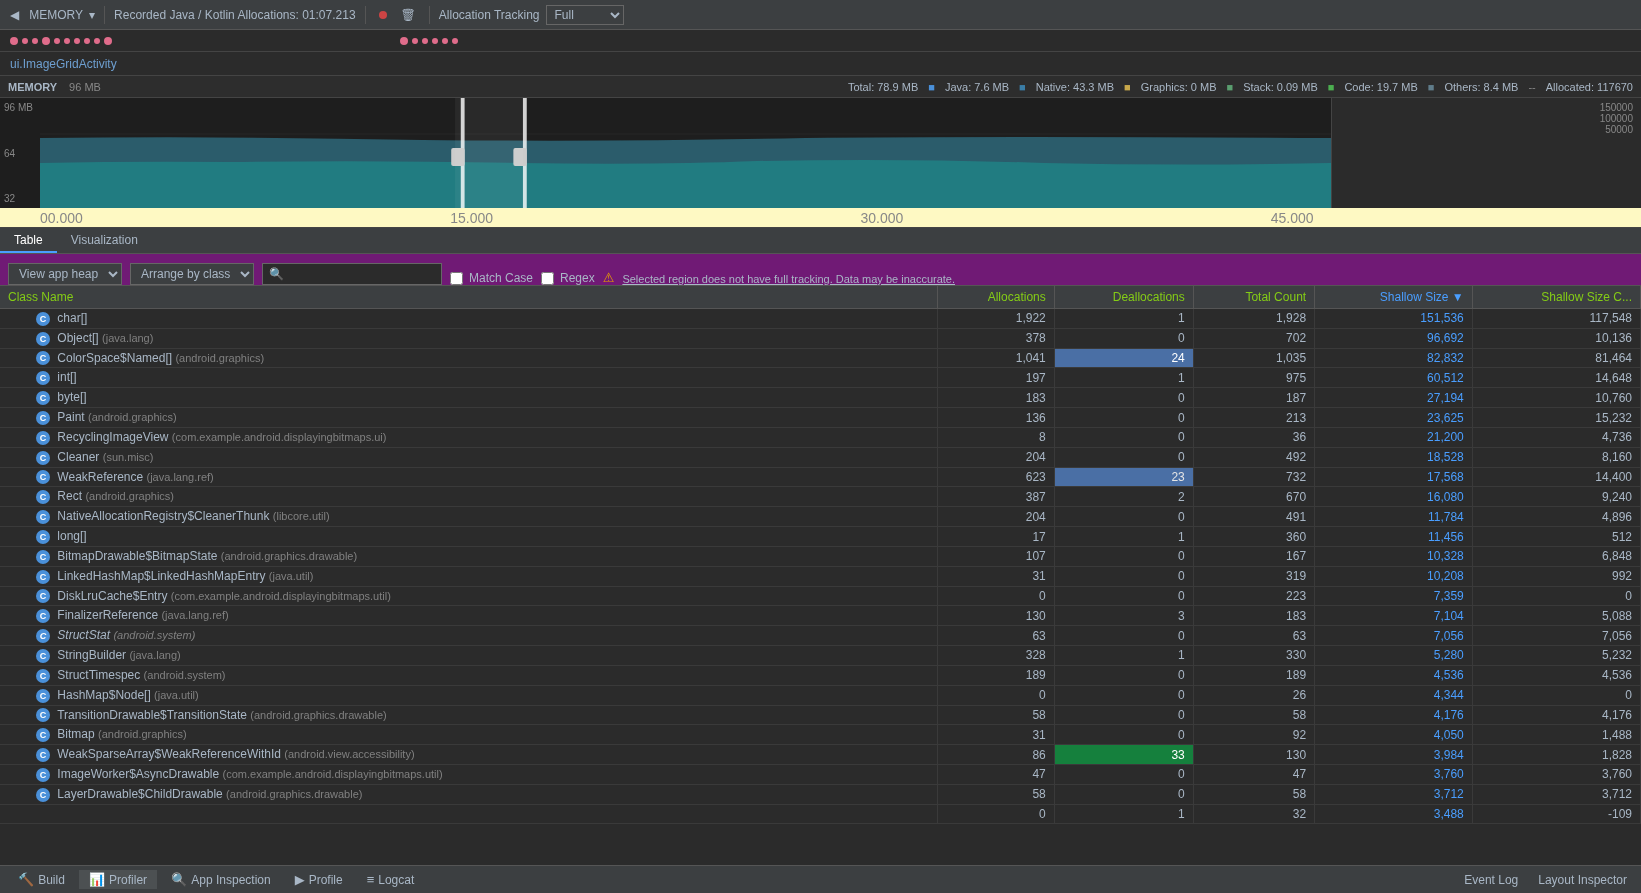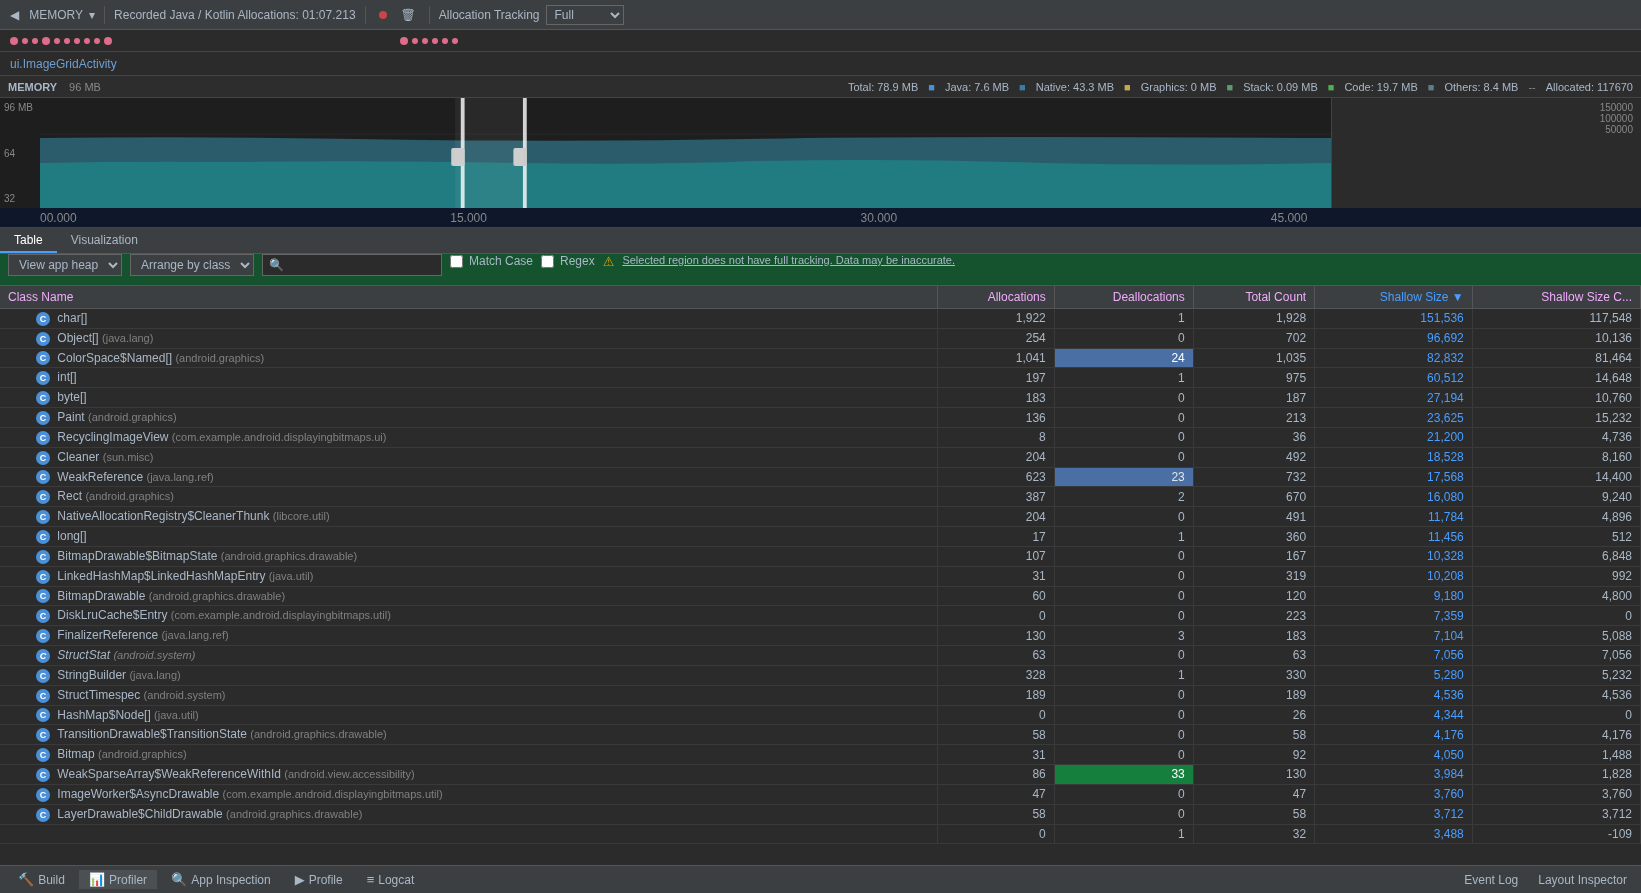--- a/index.html
+++ b/index.html
@@ -61,40 +61,40 @@
 
     .chart-right-panel {
       position: absolute; right: 0; top: 0; width: 310px; height: 100%;
       background: #2b2b2b; border-left: 1px solid #444;
       display: flex; flex-direction: column; align-items: flex-end;
       padding: 4px 8px; font-size: 10px; color: #888;
     }
 
     
     .time-axis {
-      height: 20px; background: #0f172a; display: flex; align-items: center;
-      font-size: 12px; color: #888; padding: 0 8px; border-bottom: 1px solid #444;
+      height: 20px; background: #fef9c3; display: flex; align-items: center;
+      font-size: 14px; color: #888; padding: 0 8px; border-bottom: 1px solid #444;
       position: relative;
     }
 
     
     .tabs-bar {
       display: flex; align-items: center; height: 26px;
       background: #3c3f41; border-bottom: 1px solid #555;
     }
     .tab {
       padding: 4px 14px; font-size: 12px; color: #a9b7c6; cursor: pointer;
       border-bottom: 2px solid transparent;
     }
     .tab.active { border-bottom: 2px solid #4a9eff; color: #ffffff; }
 
     
     .controls-bar {
-      display: flex; align-items: flex-start; height: 32px;
-      background: #14532d; border-bottom: 1px solid #555;
+      display: flex; align-items: flex-end; height: 32px;
+      background: #701a75; border-bottom: 1px solid #555;
       padding: 0 8px; gap: 8px;
     }
     .ctrl-select {
       background: #3c3f41; border: 1px solid #666; color: #a9b7c6;
       font-size: 12px; padding: 2px 6px; cursor: pointer; height: 22px;
     }
     .ctrl-search {
       background: #2b2b2b; border: 1px solid #666; color: #a9b7c6;
       font-size: 12px; padding: 2px 6px; height: 22px; width: 180px;
     }
@@ -104,21 +104,21 @@
 
     
     .table-container {
       flex: 1; overflow-y: auto; background: #2b2b2b;
     }
     .data-table { width: 100%; border-collapse: collapse; font-size: 12px; }
     .data-table thead tr {
       background: #3c3f41; border-bottom: 1px solid #555; position: sticky; top: 0; z-index: 10;
     }
     .data-table thead th {
-      padding: 4px 8px; text-align: right; color: #f0abfc;
+      padding: 4px 8px; text-align: right; color: #84cc16;
       border-right: 1px solid #555; font-weight: normal; white-space: nowrap;
     }
     .data-table thead th:first-child { text-align: left; }
     .data-table thead th.sorted { color: #4a9eff; }
     .data-table tbody tr { border-bottom: 1px solid #3a3a3a; }
     .data-table tbody td {
       padding: 2px 8px; text-align: right; color: #a9b7c6;
       border-right: 1px solid #3a3a3a; white-space: nowrap;
     }
     .data-table tbody td:first-child { text-align: left; }
@@ -314,21 +314,21 @@
           <td>1,928</td>
           <td style="color:#4a9eff;">151,536</td>
           <td>117,548</td>
         </tr>
         <tr>
           <td style="padding-left:36px;text-align:left;min-width:600px;">
     <span style="display:inline-block;width:14px;height:14px;border-radius:50%;background:#4a90d9;margin-right:4px;vertical-align:middle;font-size:9px;text-align:center;line-height:14px;color:white;font-weight:bold;">C</span>
     <span style="color:#a9b7c6;">Object[]</span>
     <span style="color:#808080;font-size:11px;"> (java.lang)</span>
   </td>
-          <td>254</td>
+          <td>378</td>
           <td style="">0</td>
           <td>702</td>
           <td style="color:#4a9eff;">96,692</td>
           <td>10,136</td>
         </tr>
         <tr>
           <td style="padding-left:36px;text-align:left;min-width:600px;">
     <span style="display:inline-block;width:14px;height:14px;border-radius:50%;background:#4a90d9;margin-right:4px;vertical-align:middle;font-size:9px;text-align:center;line-height:14px;color:white;font-weight:bold;">C</span>
     <span style="color:#a9b7c6;">ColorSpace$Named[]</span>
     <span style="color:#808080;font-size:11px;"> (android.graphics)</span>
@@ -467,32 +467,20 @@
   </td>
           <td>31</td>
           <td style="">0</td>
           <td>319</td>
           <td style="color:#4a9eff;">10,208</td>
           <td>992</td>
         </tr>
         <tr>
           <td style="padding-left:36px;text-align:left;min-width:600px;">
     <span style="display:inline-block;width:14px;height:14px;border-radius:50%;background:#4a90d9;margin-right:4px;vertical-align:middle;font-size:9px;text-align:center;line-height:14px;color:white;font-weight:bold;">C</span>
-    <span style="color:#a9b7c6;">BitmapDrawable</span>
-    <span style="color:#808080;font-size:11px;"> (android.graphics.drawable)</span>
-  </td>
-          <td>60</td>
-          <td style="">0</td>
-          <td>120</td>
-          <td style="color:#4a9eff;">9,180</td>
-          <td>4,800</td>
-        </tr>
-        <tr>
-          <td style="padding-left:36px;text-align:left;min-width:600px;">
-    <span style="display:inline-block;width:14px;height:14px;border-radius:50%;background:#4a90d9;margin-right:4px;vertical-align:middle;font-size:9px;text-align:center;line-height:14px;color:white;font-weight:bold;">C</span>
     <span style="color:#a9b7c6;">DiskLruCache$Entry</span>
     <span style="color:#808080;font-size:11px;"> (com.example.android.displayingbitmaps.util)</span>
   </td>
           <td>0</td>
           <td style="">0</td>
           <td>223</td>
           <td style="color:#4a9eff;">7,359</td>
           <td>0</td>
         </tr>
         <tr>

